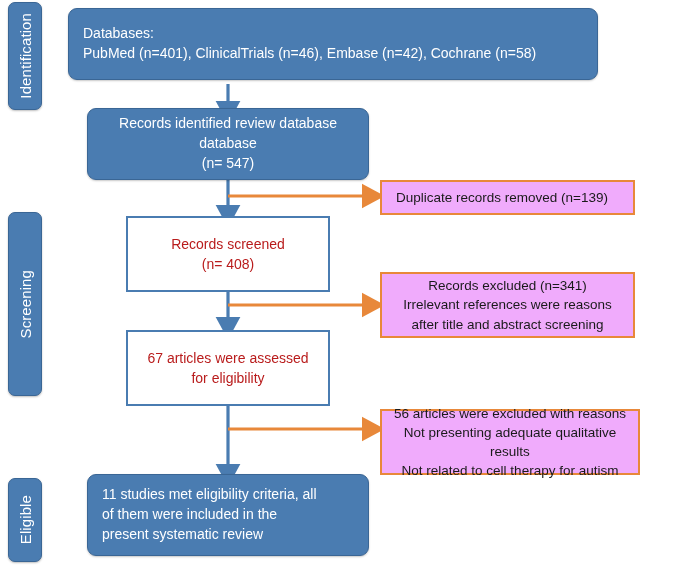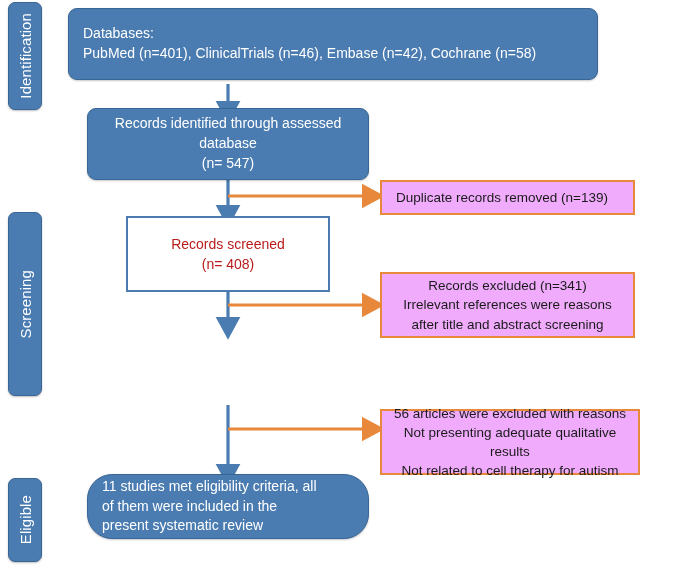--- a/index.html
+++ b/index.html
@@ -125,46 +125,50 @@
   <div class="node stage" style="left:8px; top:478px; width:34px; height:84px;">
     <span class="stage-text">Eligible</span>
   </div>
 
   <div class="node blue-box left" style="left:68px; top:8px; width:530px; height:72px;">
     <span class="line-row">Databases:</span>
     <span class="line-row">PubMed (n=401), ClinicalTrials (n=46), Embase (n=42), Cochrane (n=58)</span>
   </div>
 
   <div class="node blue-box center" style="left:87px; top:108px; width:282px; height:72px;">
-    <span class="line-row">Records identified through assessed</span>
+    <span class="line-row">Records identified review database</span>
     <span class="line-row">database</span>
     <span class="line-row">(n= 547)</span>
   </div>
 
   <div class="node orange-box left-align" style="left:380px; top:180px; width:255px; height:35px;">
     <span class="line-row">Duplicate records removed (n=139)</span>
   </div>
 
   <div class="node white-box" style="left:126px; top:216px; width:204px; height:76px;">
     <span class="line-row">Records screened</span>
     <span class="line-row">(n= 408)</span>
   </div>
 
   <div class="node orange-box" style="left:380px; top:272px; width:255px; height:66px;">
     <span class="line-row">Records excluded (n=341)</span>
     <span class="line-row">Irrelevant references were reasons</span>
     <span class="line-row">after title and abstract screening</span>
   </div>
 
+  <div class="node white-box" style="left:126px; top:330px; width:204px; height:76px;">
+    <span class="line-row">67 articles were assessed</span>
+    <span class="line-row">for eligibility</span>
+  </div>
 
   <div class="node orange-box" style="left:380px; top:409px; width:260px; height:66px;">
     <span class="line-row">56 articles were excluded with reasons</span>
     <span class="line-row">Not presenting adequate qualitative results</span>
     <span class="line-row">Not related to cell therapy for autism</span>
   </div>
 
-  <div class="node blue-box left" style="left:87px; top:474px; width:282px; height:65px;border-radius:25px;">
+  <div class="node blue-box left" style="left:87px; top:474px; width:282px; height:82px;">
     <span class="line-row">11 studies met eligibility criteria, all</span>
     <span class="line-row">of them were included in the</span>
     <span class="line-row">present systematic review</span>
   </div>
 
 </div>
 
 </body></html>

